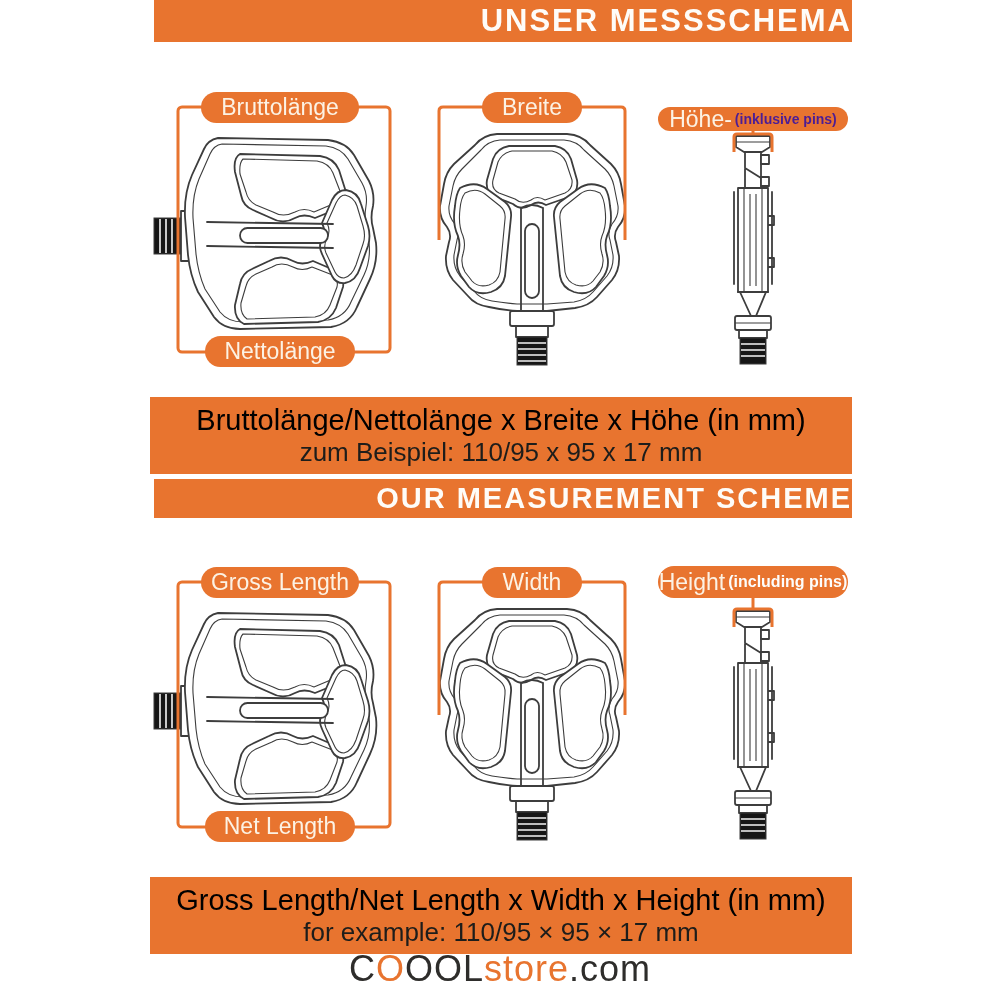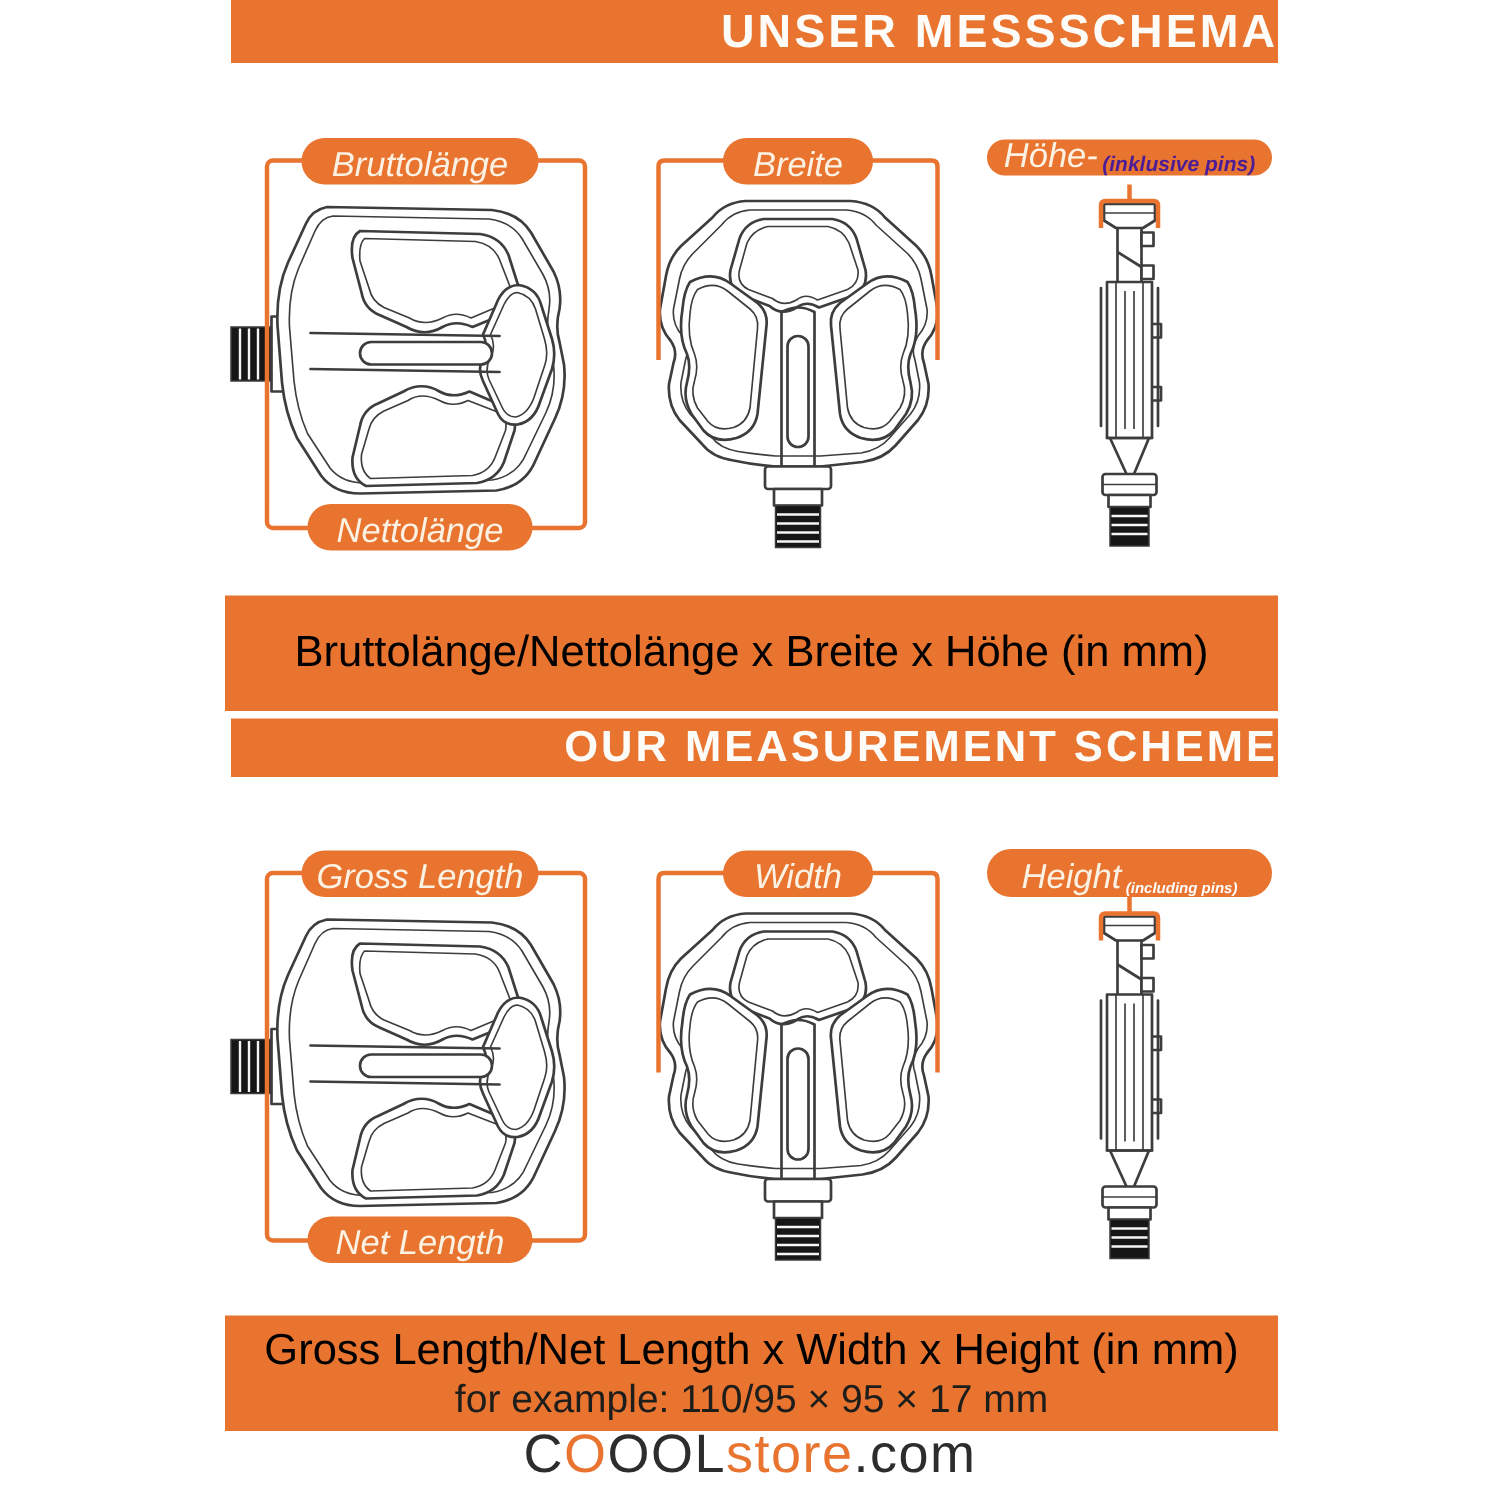--- a/index.html
+++ b/index.html
@@ -23,26 +23,26 @@
     display:flex;flex-direction:column;align-items:center;justify-content:center;
     line-height:1.2;white-space:nowrap;
   }
   #infobox-de{top:397px;}
   #infobox-en{top:877px;}
   .formula{color:#000000;font-size:29px;}
   .example{color:#1D1D1B;font-size:26px;}
   
   .pill{
     position:absolute;background:var(--orange);border-radius:17px;
-    display:flex;align-items:flex-end;justify-content:center;
-    color:#FCF2E4;font-size:23px;white-space:nowrap;z-index:3;font-style:italic;
+    display:flex;align-items:center;justify-content:center;
+    color:#FCF2E4;font-size:23px;white-space:nowrap;z-index:3;
   }
   .pill .note{font-size:14px;font-weight:700;margin-left:3px;}
   .section-de .note{color:#4c1d95;}
-  .section-en .note{color:#FDFDFC;font-size:10px;}
+  .section-en .note{color:#FDFDFC;font-size:16px;}
   
   .diagram{position:absolute;}
   .diagram svg{position:absolute;left:0;top:0;}
   .s1{stroke:#3D3D3D;stroke-width:1.8;fill:#ffffff;stroke-linejoin:round;}
   .s0{stroke:#3D3D3D;stroke-width:1.8;fill:none;stroke-linejoin:round;stroke-linecap:round;}
   .s2{stroke:#3D3D3D;stroke-width:1.1;fill:none;stroke-linejoin:round;}
   .blk{fill:#161616;stroke:#3D3D3D;stroke-width:1;}
   .thr{stroke:#F5F5F5;stroke-width:1.6;fill:none;}
   .org{stroke:var(--orange);stroke-width:3;fill:none;}
   
@@ -139,28 +139,29 @@
     </svg>
   <div class="pill" style="left:57px;top:4px;width:100px;height:31px">
     <span>Breite</span>
   </div>
 </div>
 
 <div class="diagram section-de" style="left:650px;top:88px;width:210px;height:290px">
   <svg width="210" height="290">
       <use href="#pedalC"></use>
     </svg>
-  <div class="pill" style="left:8px;top:5px;width:190px;height:24px">
+  <div class="pill" style="left:8px;top:19px;width:190px;height:24px">
     <span>Höhe-</span>
     <span class="note">(inklusive pins)</span>
   </div>
 </div>
 
 <div class="infobox abs" id="infobox-de">
   <div class="formula">Bruttolänge/Nettolänge x Breite x Höhe (in mm)</div>
+  <div class="example">zum Beispiel: 110/95 x 95 x 17 mm</div>
 </div>
 
 <div class="banner abs" id="banner-en">
   <span>OUR MEASUREMENT SCHEME</span>
 </div>
 
 <div class="diagram section-en" style="left:150px;top:563px;width:245px;height:295px">
   <svg width="245" height="295">
       <use href="#pedalA"></use>
     </svg>

